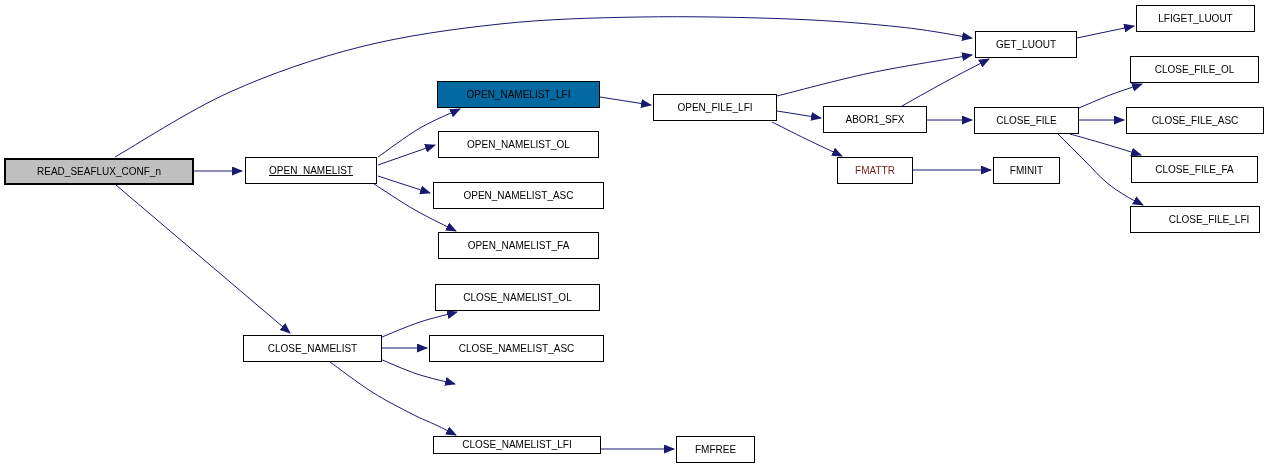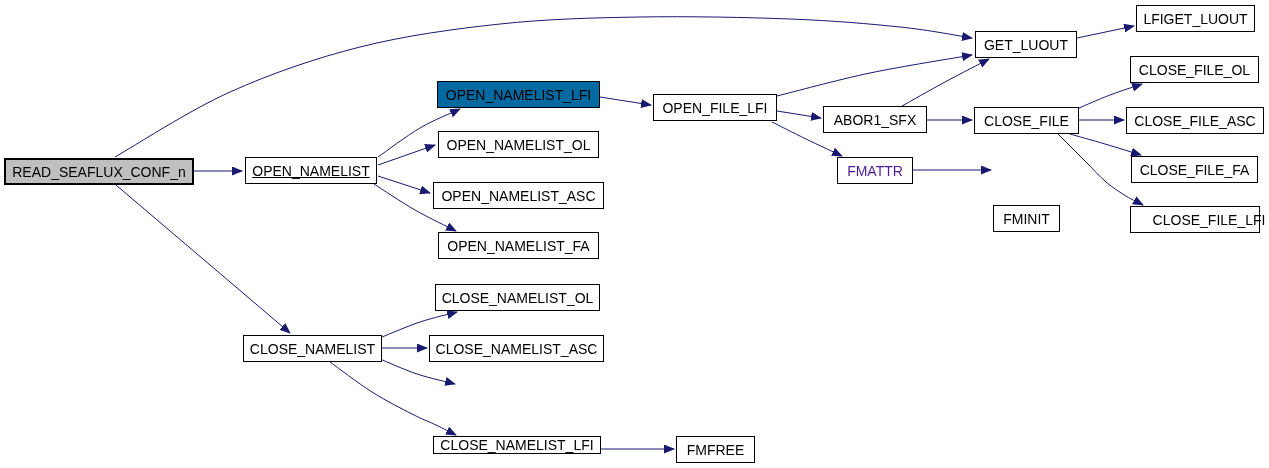--- a/index.html
+++ b/index.html
@@ -30,21 +30,21 @@
     height: 100%;
   }
   .node {
     position: absolute;
     box-sizing: border-box;
     border: 1px solid #000000;
     background: #ffffff;
     display: flex;
     align-items: center;
     justify-content: center;
-    font-size: 14px;
+    font-size: 10px;
     line-height: 1;
     color: #000000;
     white-space: nowrap;
     cursor: pointer;
   }
   .node.root {
     border-width: 2px;
     cursor: default;
   }
 </style>
@@ -92,23 +92,23 @@
       <div class="node" style="left: 438px; top: 131px; width: 161px; height: 27px; background: rgb(255, 255, 255); border-color: rgb(0, 0, 0); color: rgb(0, 0, 0);">OPEN_NAMELIST_OL</div>
       <div class="node" style="left: 433px; top: 182px; width: 171px; height: 27px; background: rgb(255, 255, 255); border-color: rgb(0, 0, 0); color: rgb(0, 0, 0);">OPEN_NAMELIST_ASC</div>
       <div class="node" style="left: 438px; top: 232px; width: 161px; height: 27px; background: rgb(255, 255, 255); border-color: rgb(0, 0, 0); color: rgb(0, 0, 0);">OPEN_NAMELIST_FA</div>
       <div class="node" style="left: 243px; top: 335px; width: 139px; height: 27px; background: rgb(255, 255, 255); border-color: rgb(0, 0, 0); color: rgb(0, 0, 0);">CLOSE_NAMELIST</div>
       <div class="node" style="left: 435px; top: 284px; width: 165px; height: 27px; background: rgb(255, 255, 255); border-color: rgb(0, 0, 0); color: rgb(0, 0, 0);">CLOSE_NAMELIST_OL</div>
       <div class="node" style="left: 429px; top: 335px; width: 175px; height: 27px; background: rgb(255, 255, 255); border-color: rgb(0, 0, 0); color: rgb(0, 0, 0);">CLOSE_NAMELIST_ASC</div>
       <div class="node" style="left: 433px; top: 436px; width: 168px; height: 18px; background: rgb(255, 255, 255); border-color: rgb(0, 0, 0); color: rgb(0, 0, 0);">CLOSE_NAMELIST_LFI</div>
       <div class="node" style="left: 676px; top: 436px; width: 79px; height: 27px; background: rgb(255, 255, 255); border-color: rgb(0, 0, 0); color: rgb(0, 0, 0);">FMFREE</div>
       <div class="node" style="left: 653px; top: 94px; width: 124px; height: 27px; background: rgb(255, 255, 255); border-color: rgb(0, 0, 0); color: rgb(0, 0, 0);">OPEN_FILE_LFI</div>
       <div class="node" style="left: 823px; top: 106px; width: 104px; height: 27px; background: rgb(255, 255, 255); border-color: rgb(0, 0, 0); color: rgb(0, 0, 0);">ABOR1_SFX</div>
-      <div class="node" style="left: 837px; top: 157px; width: 76px; height: 27px; background: rgb(255, 255, 255); border-color: rgb(0, 0, 0); color: #4c1d95;">FMATTR</div>
+      <div class="node" style="left: 837px; top: 157px; width: 76px; height: 27px; background: rgb(255, 255, 255); border-color: rgb(0, 0, 0); color: #7f1d1d;">FMATTR</div>
       <div class="node" style="left: 975px; top: 31px; width: 102px; height: 27px; background: rgb(255, 255, 255); border-color: rgb(0, 0, 0); color: rgb(0, 0, 0);">GET_LUOUT</div>
       <div class="node" style="left: 974px; top: 107px; width: 105px; height: 27px; background: rgb(255, 255, 255); border-color: rgb(0, 0, 0); color: rgb(0, 0, 0);">CLOSE_FILE</div>
-      <div class="node" style="left: 993px; top: 157px; width: 67px; height: 27px; background: rgb(255, 255, 255); border-color: rgb(0, 0, 0); color: rgb(0, 0, 0); margin-top: 48px;">FMINIT</div>
+      <div class="node" style="left: 993px; top: 157px; width: 67px; height: 27px; background: rgb(255, 255, 255); border-color: rgb(0, 0, 0); color: rgb(0, 0, 0);">FMINIT</div>
       <div class="node" style="left: 1136px; top: 5px; width: 119px; height: 27px; background: rgb(255, 255, 255); border-color: rgb(0, 0, 0); color: rgb(0, 0, 0);">LFIGET_LUOUT</div>
       <div class="node" style="left: 1130px; top: 56px; width: 129px; height: 27px; background: rgb(255, 255, 255); border-color: rgb(0, 0, 0); color: rgb(0, 0, 0);">CLOSE_FILE_OL</div>
       <div class="node" style="left: 1126px; top: 107px; width: 138px; height: 27px; background: rgb(255, 255, 255); border-color: rgb(0, 0, 0); color: rgb(0, 0, 0);">CLOSE_FILE_ASC</div>
       <div class="node" style="left: 1131px; top: 156px; width: 127px; height: 27px; background: rgb(255, 255, 255); border-color: rgb(0, 0, 0); color: rgb(0, 0, 0);">CLOSE_FILE_FA</div>
       <div class="node" style="left: 1130px; top: 206px; width: 130px; height: 27px; background: rgb(255, 255, 255); border-color: rgb(0, 0, 0); color: rgb(0, 0, 0); padding-left: 28px;">CLOSE_FILE_LFI</div>
     </div>
 </div>
 
 </body></html>

